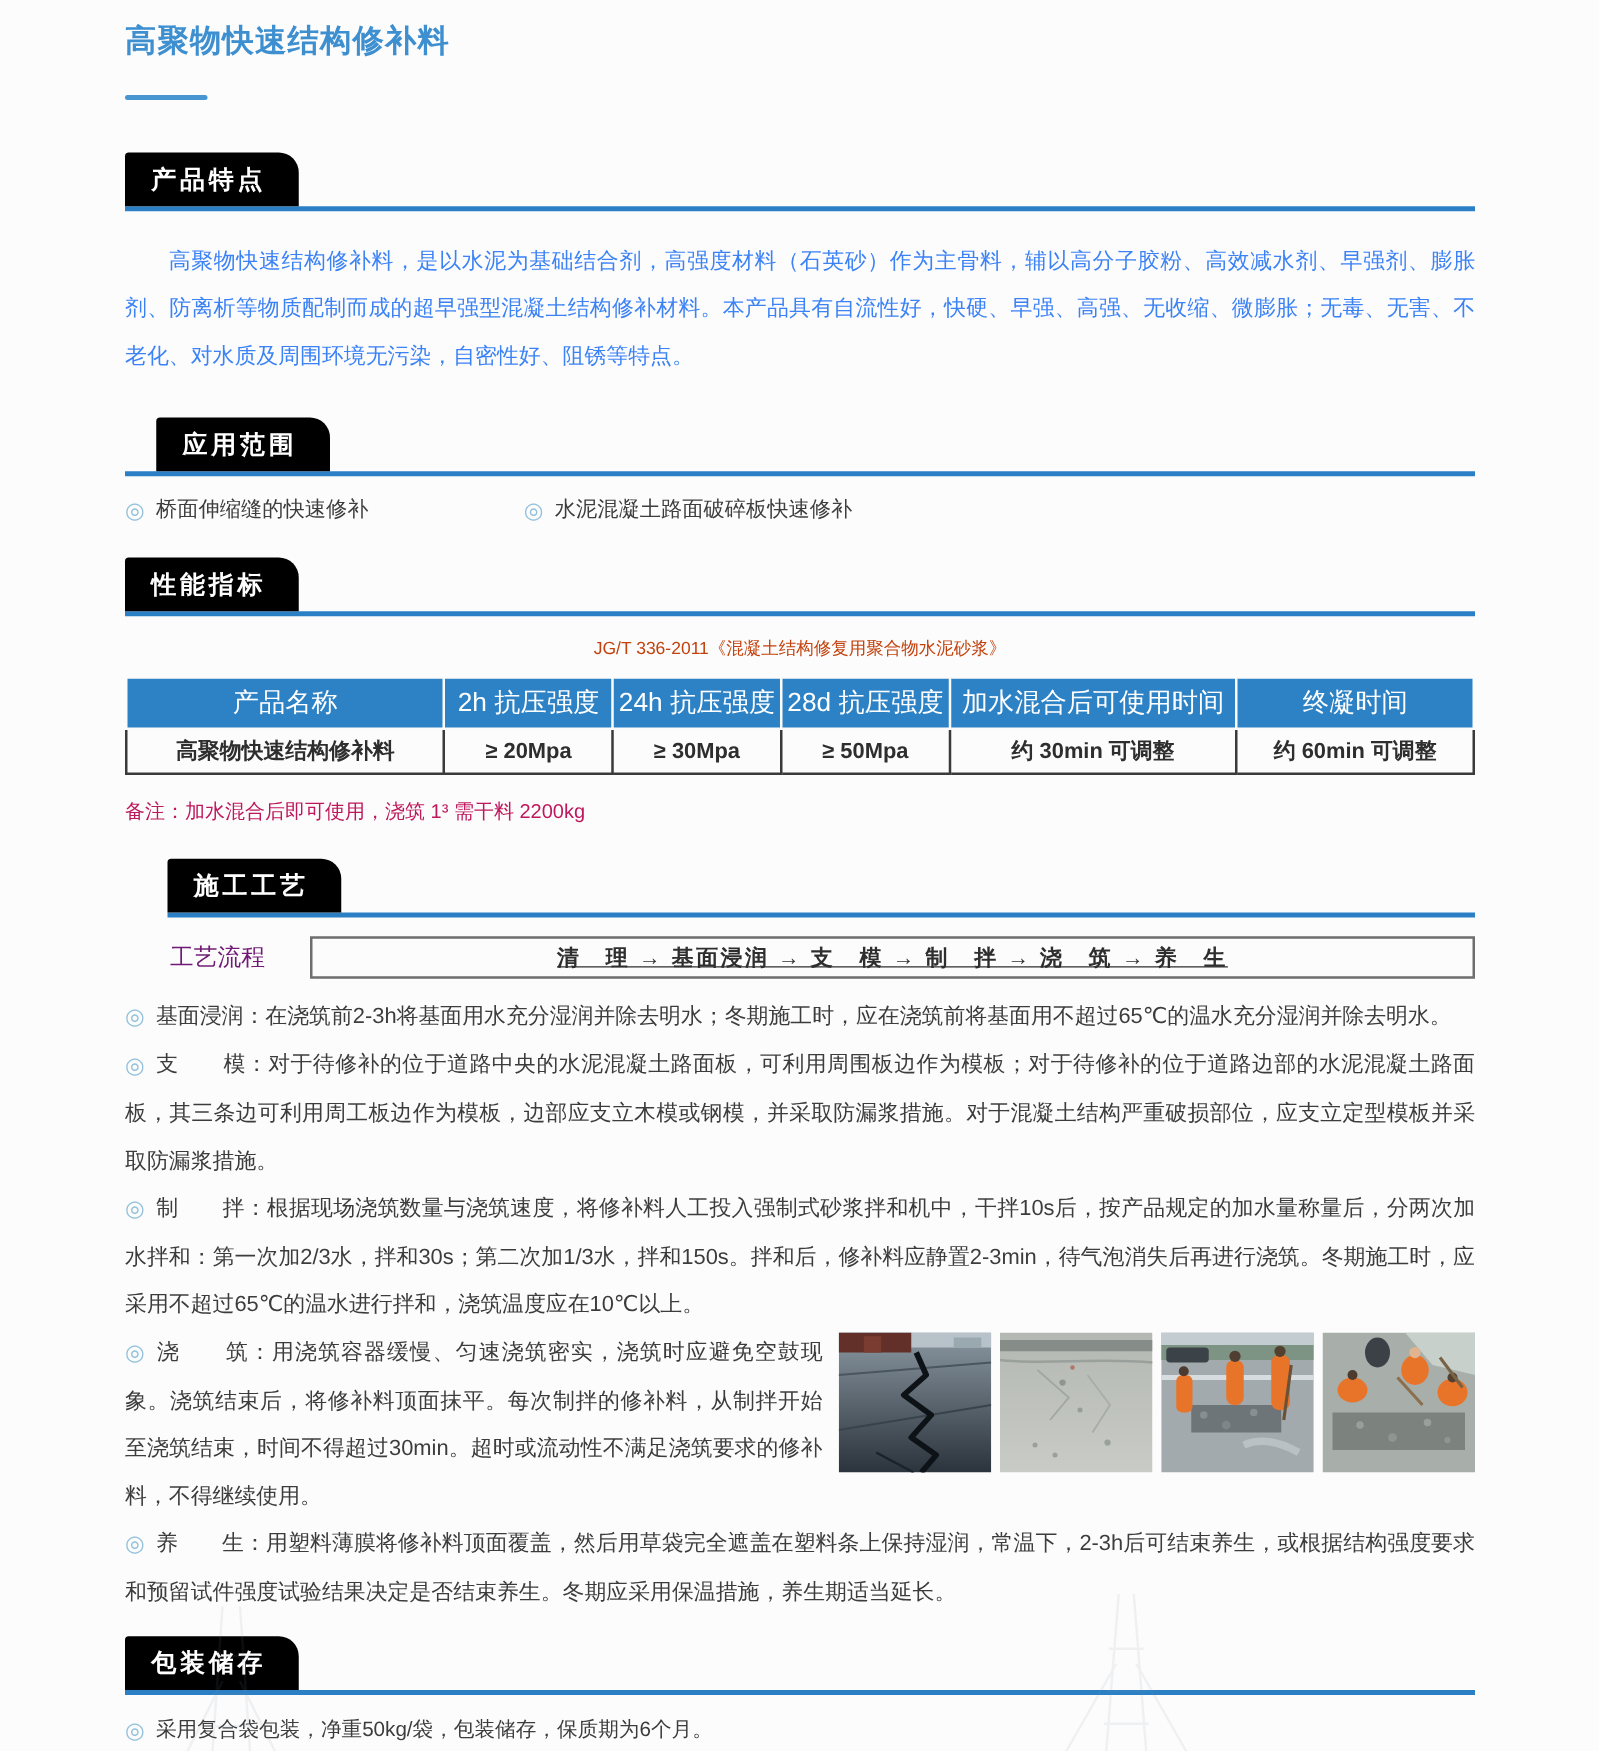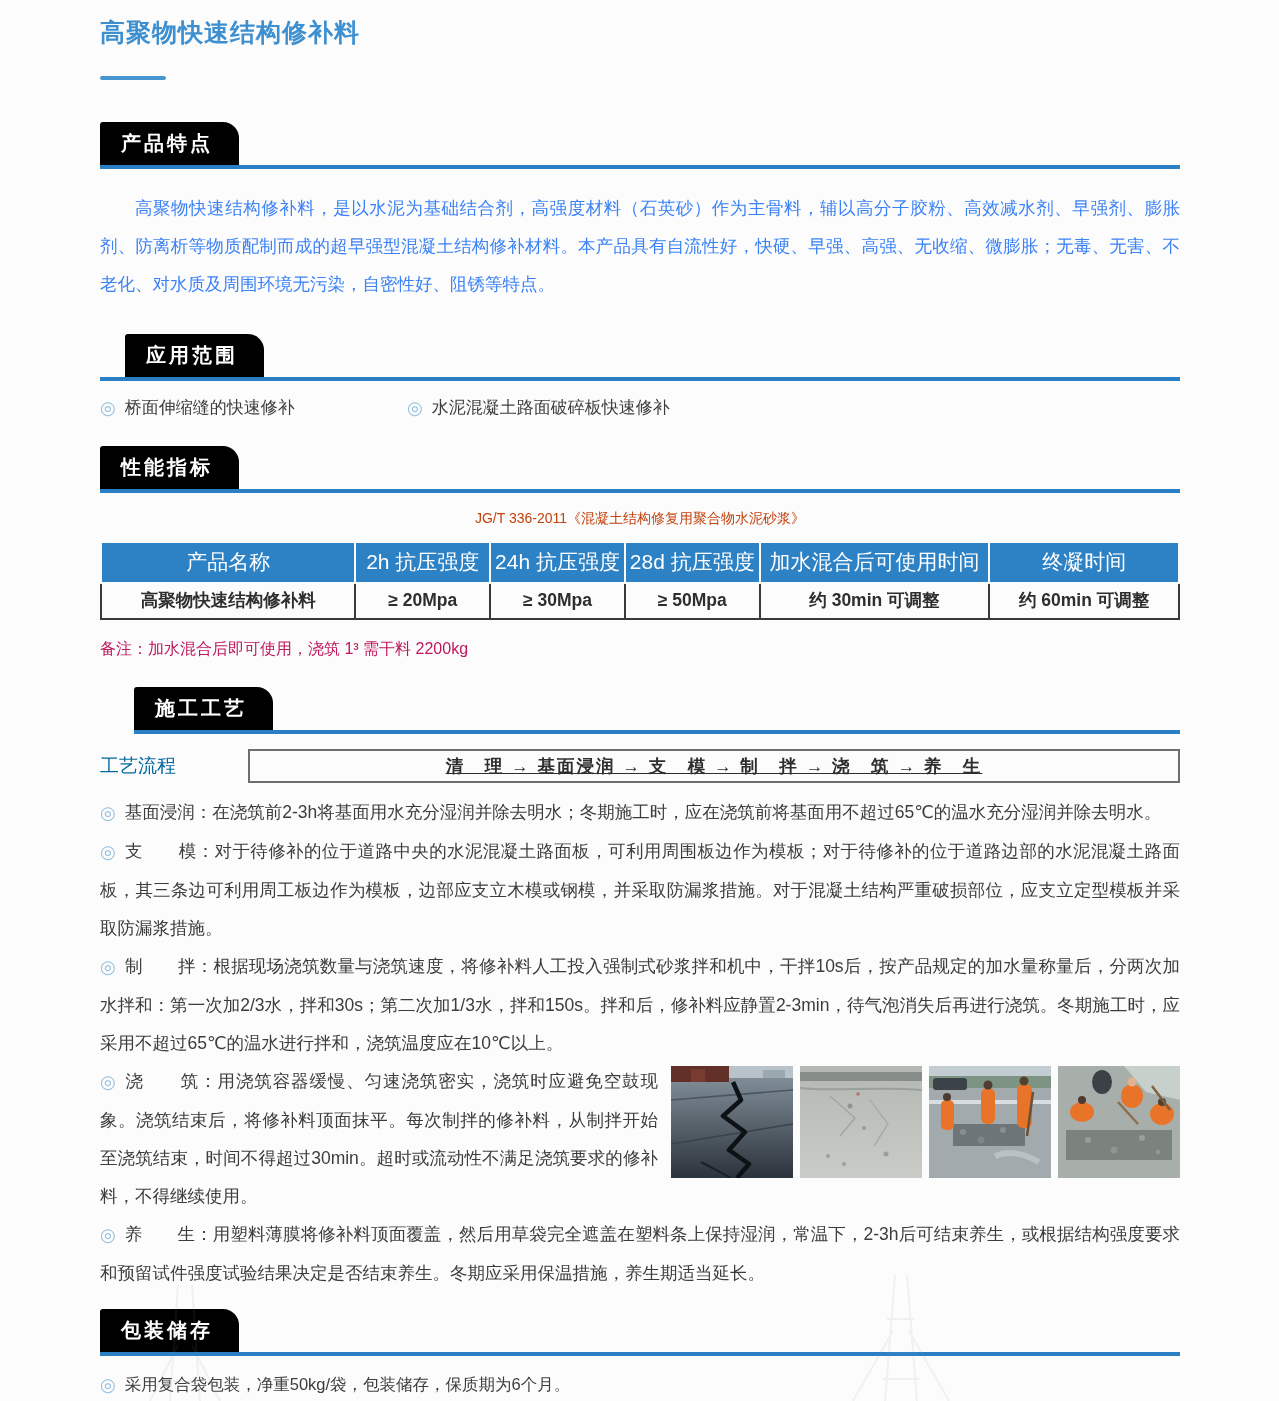--- a/index.html
+++ b/index.html
@@ -26,33 +26,33 @@
   }
 
   .para {
     margin-top:20px; font-size:17.5px; line-height:38px;
     text-indent:2em; text-align:justify; color:#3b82f6;
   }
 
   .bullet { color:#92c0dc; font-size:18px; margin-right:9px; vertical-align:-1px; }
 
   
-  .app-row { display:flex; margin-top:15px; font-size:17px; }
+  .app-row { display:flex; margin-top:15px; font-size:17px;gap:12px; }
   .app-item:first-child { width:307px; }
 
   
   .standard { margin-top:17px; text-align:center; font-size:14px; color:#c2410c; }
   table { margin-top:13px; width:100%; border-collapse:collapse; table-layout:fixed; }
   th { background:#2d82c6; color:#fff; font-size:21px; font-weight:normal; padding:5px 2px 6px; border:2px solid #fbfbfb; }
   td { font-size:17.5px; font-weight:600; color:#2e2e2e; text-align:center; padding:4px 2px 6px; border:2px solid #3a3a3a; }
   .note { margin-top:19px; font-size:16px; color:#be185d; }
 
   
   .flow-row { display:flex; align-items:center; margin-top:15px; }
-  .flow-label { width:148px; font-size:19px; color:#0369a1; }
+  .flow-label { width:148px; font-size:19px; color:#701a75;text-align:center; }
   .flow-box {
     flex:1; border:2px solid #6e6e6e; height:34px; line-height:31px;
     text-align:center; font-size:17.5px; font-weight:bold; color:#2e2e2e; letter-spacing:2px;text-decoration:underline;
   }
   .steps { margin-top:10px; }
   .step { font-size:17.5px; line-height:38px; text-align:justify; color:#3c3c3c; }
   .photo-strip { float:right; margin:4px 0 6px 13px; display:flex; gap:7px; }
   .photo-strip svg { display:block; }
 
   

